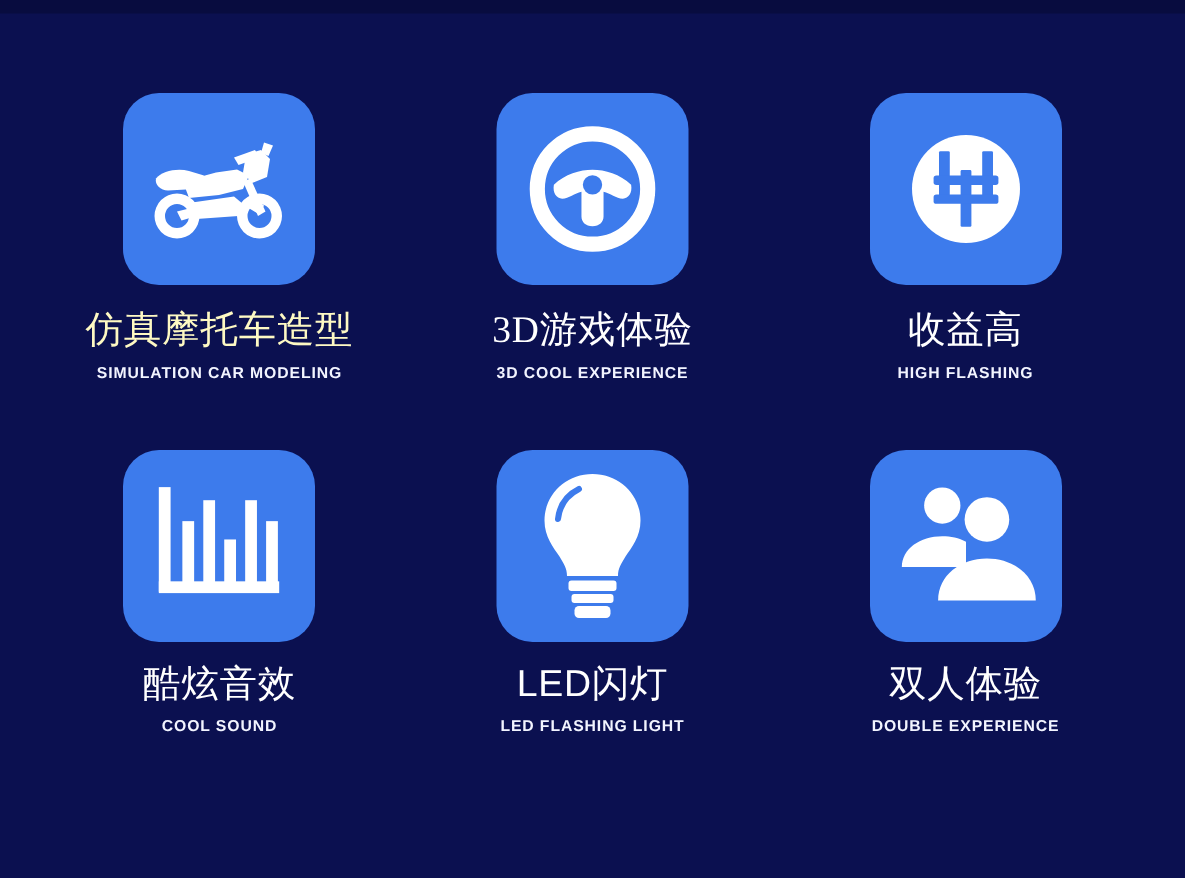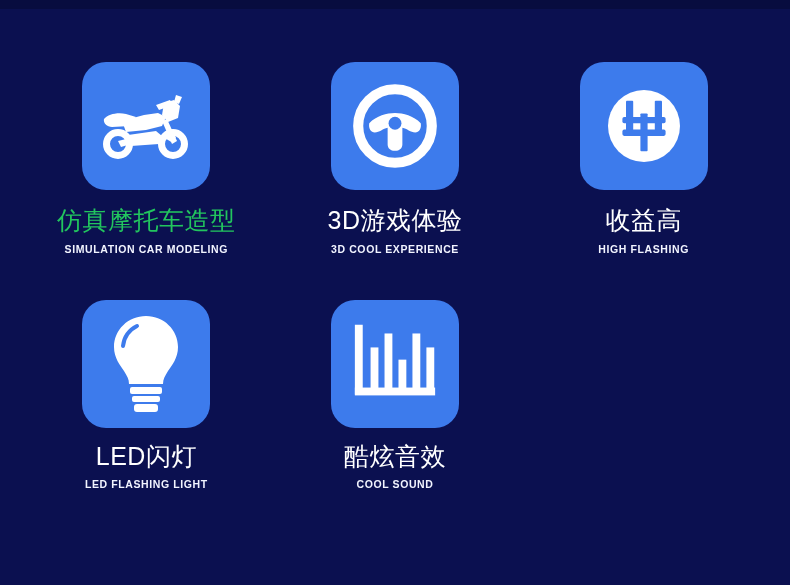--- a/index.html
+++ b/index.html
@@ -114,35 +114,35 @@
 
               <path d="M58 14l14-5 3 5-14 5z"></path>
 
               <path d="M78 4l6 2-3 7-5-2z"></path>
 
               <path d="M68 40l10 6-3 6-10-6z"></path>
             </g>
           </svg>
         </span>
       </div>
-      <div class="label-cn" style="color: #22c55e;">仿真摩托车造型</div>
+      <div class="label-cn" style="color: #fef9c3;">仿真摩托车造型</div>
       <div class="label-en" style="color: rgb(242, 244, 255);">SIMULATION CAR MODELING</div>
     </div>
 
     <div class="feature r1">
       <div class="tile" style="background: rgb(61, 123, 236);">
         <span>
           <svg width="92" height="92" viewBox="0 0 100 100" aria-hidden="true">
             <circle cx="50" cy="50" r="40" fill="none" stroke="#ffffff" stroke-width="11"></circle>
             <path d="M22 47c8-8 19-11 28-11s20 3 28 11c1 6-2 10-6 10-5 0-9-4-14-5v18c0 4-3 7-8 7s-8-3-8-7V52c-5 1-9 5-14 5-4 0-7-4-6-10z" fill="#ffffff"></path>
             <circle cx="50" cy="47" r="7" fill="#3d7bec"></circle>
           </svg>
         </span>
       </div>
-      <div class="label-cn" style="color: rgb(255, 255, 255);">3D游戏体验</div>
+      <div class="label-cn" style="color: rgb(255, 255, 255); font-family: Liberation Serif, serif;">3D游戏体验</div>
       <div class="label-en" style="color: rgb(242, 244, 255);">3D COOL EXPERIENCE</div>
     </div>
 
     <div class="feature r1">
       <div class="tile" style="background: rgb(61, 123, 236);">
         <span>
           <svg width="90" height="90" viewBox="0 0 100 100" aria-hidden="true">
             <circle cx="50" cy="50" r="40" fill="#ffffff"></circle>
             <g fill="#3d7bec">
               <rect x="30" y="22" width="8" height="34" rx="1"></rect>
@@ -154,50 +154,66 @@
           </svg>
         </span>
       </div>
       <div class="label-cn" style="color: rgb(255, 255, 255);">收益高</div>
       <div class="label-en" style="color: rgb(242, 244, 255);">HIGH FLASHING</div>
     </div>
 
     <div class="feature r2">
       <div class="tile" style="background: rgb(61, 123, 236);">
         <span>
-          <svg width="74" height="100" viewBox="0 0 74 100" aria-hidden="true">
-            <path d="M37 2C19 2 5 16 5 33c0 11 6 18 10 24 3 5 5 8 5 13h34c0-5 2-8 5-13 4-6 10-13 10-24C69 16 55 2 37 2z" fill="#ffffff"></path>
-            <path d="M28 12c-8 4-13 11-14 20" fill="none" stroke="#3d7bec" stroke-width="4" stroke-linecap="round"></path>
-            <g fill="#ffffff">
-              <rect x="21" y="73" width="32" height="7" rx="2"></rect>
-              <rect x="23" y="82" width="28" height="6" rx="2"></rect>
-              <rect x="25" y="90" width="24" height="8" rx="3"></rect>
-            </g>
-          </svg>
-        </span>
-      </div>
-      <div class="label-cn" style="color: rgb(255, 255, 255);">LED闪灯</div>
-      <div class="label-en" style="color: rgb(242, 244, 255);">LED FLASHING LIGHT</div>
-    </div>
-
-    <div class="feature r2">
-      <div class="tile" style="background: rgb(61, 123, 236);">
-        <span>
           <svg width="88" height="82" viewBox="0 0 100 94" aria-hidden="true">
             <g fill="#ffffff">
               <rect x="4" y="2" width="9" height="80"></rect>
               <rect x="4" y="74" width="92" height="9"></rect>
               <rect x="22" y="28" width="9" height="50"></rect>
               <rect x="38" y="12" width="9" height="66"></rect>
               <rect x="54" y="42" width="9" height="36"></rect>
               <rect x="70" y="12" width="9" height="66"></rect>
               <rect x="86" y="28" width="9" height="50"></rect>
             </g>
           </svg>
         </span>
       </div>
       <div class="label-cn" style="color: rgb(255, 255, 255);">酷炫音效</div>
       <div class="label-en" style="color: rgb(242, 244, 255);">COOL SOUND</div>
     </div>
 
+    <div class="feature r2">
+      <div class="tile" style="background: rgb(61, 123, 236);">
+        <span>
+          <svg width="74" height="100" viewBox="0 0 74 100" aria-hidden="true">
+            <path d="M37 2C19 2 5 16 5 33c0 11 6 18 10 24 3 5 5 8 5 13h34c0-5 2-8 5-13 4-6 10-13 10-24C69 16 55 2 37 2z" fill="#ffffff"></path>
+            <path d="M28 12c-8 4-13 11-14 20" fill="none" stroke="#3d7bec" stroke-width="4" stroke-linecap="round"></path>
+            <g fill="#ffffff">
+              <rect x="21" y="73" width="32" height="7" rx="2"></rect>
+              <rect x="23" y="82" width="28" height="6" rx="2"></rect>
+              <rect x="25" y="90" width="24" height="8" rx="3"></rect>
+            </g>
+          </svg>
+        </span>
+      </div>
+      <div class="label-cn" style="color: rgb(255, 255, 255);">LED闪灯</div>
+      <div class="label-en" style="color: rgb(242, 244, 255);">LED FLASHING LIGHT</div>
+    </div>
+
+    <div class="feature r2">
+      <div class="tile" style="background: rgb(61, 123, 236);">
+        <span>
+          <svg width="94" height="80" viewBox="0 0 100 86" aria-hidden="true">
+            <g fill="#ffffff">
+              <circle cx="33" cy="14" r="13"></circle>
+              <path d="M4 58c0-13 13-22 29-22 6 0 12 1 17 4v18z"></path>
+              <circle cx="65" cy="24" r="16"></circle>
+              <path d="M30 82c0-18 16-30 35-30s35 12 35 30z"></path>
+            </g>
+          </svg>
+        </span>
+      </div>
+      <div class="label-cn" style="color: rgb(255, 255, 255);">双人体验</div>
+      <div class="label-en" style="color: rgb(242, 244, 255);">DOUBLE EXPERIENCE</div>
+    </div>
 
   </div>
 </div>
 
 </body></html>

